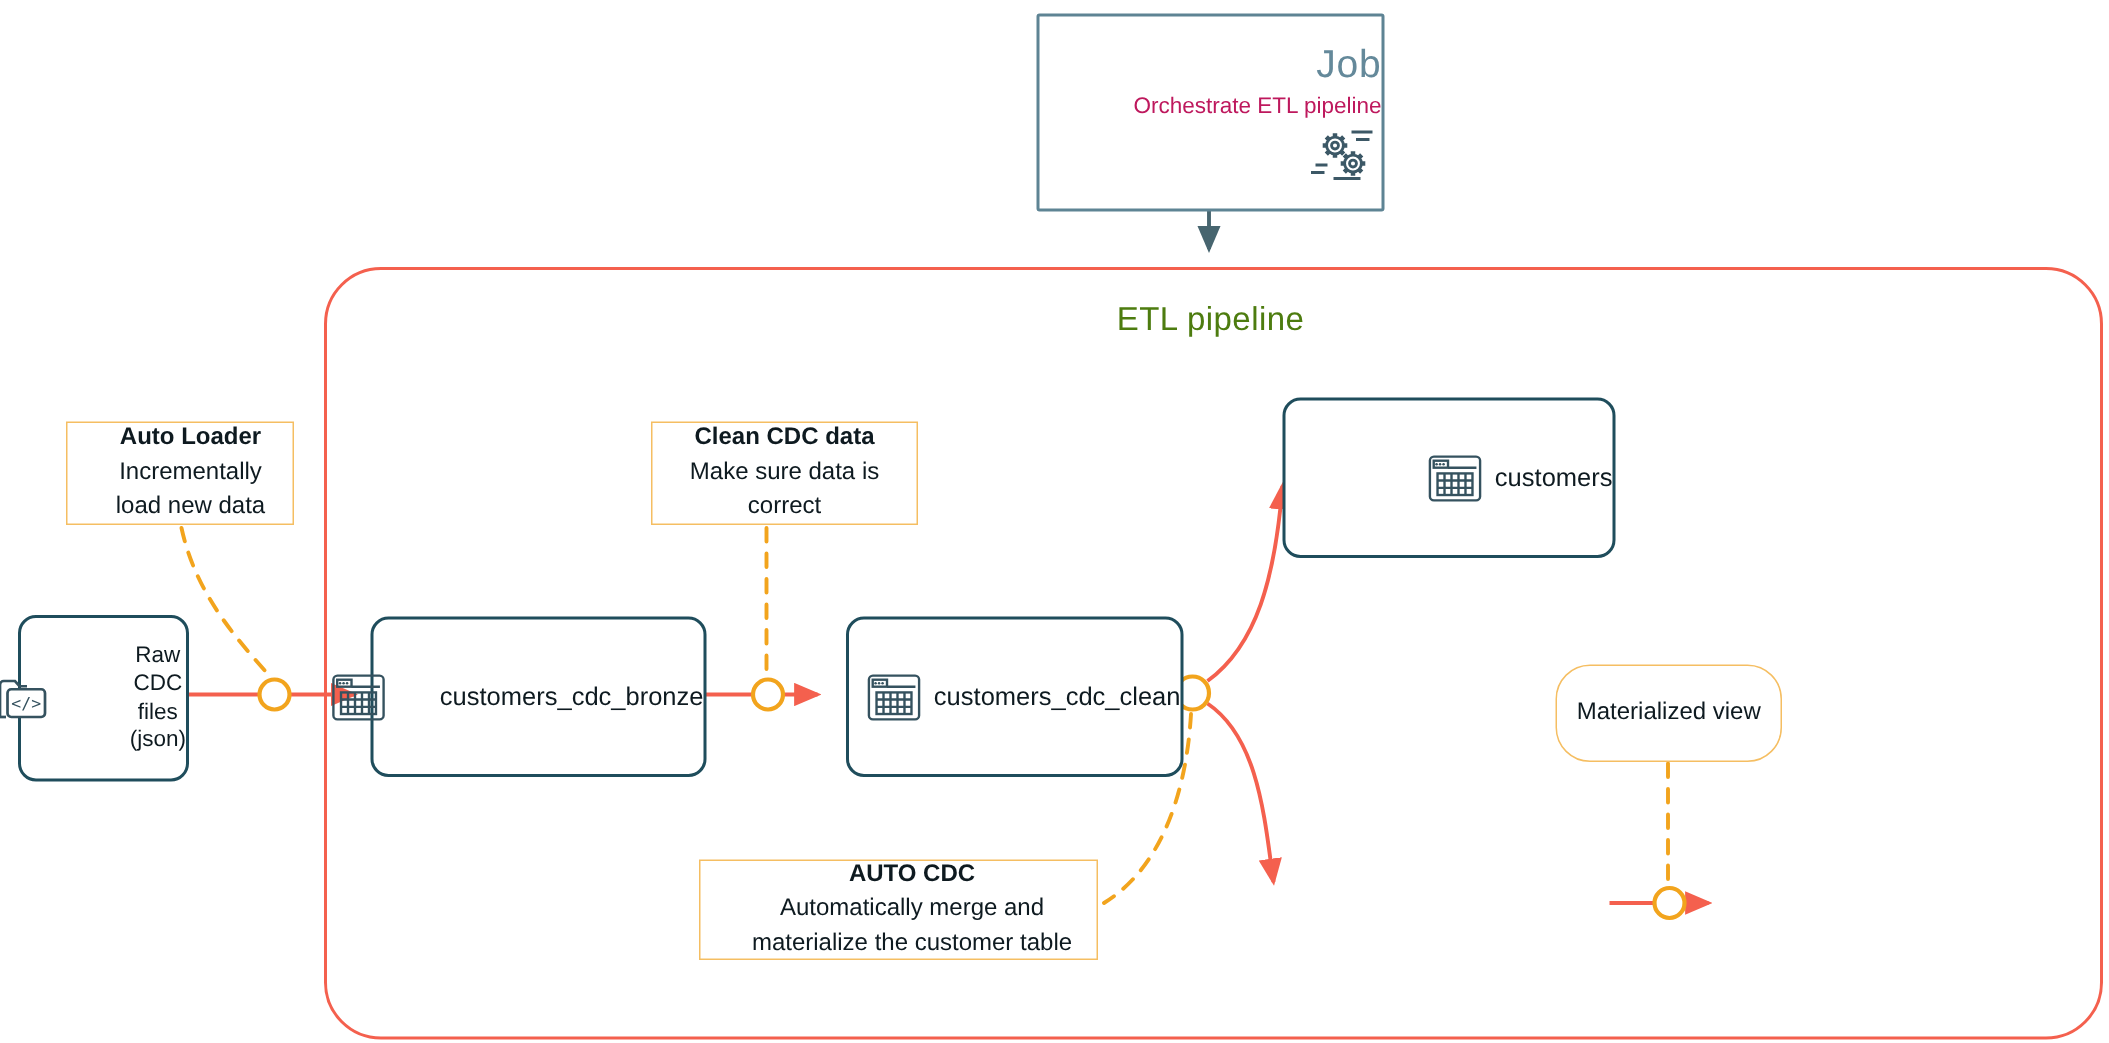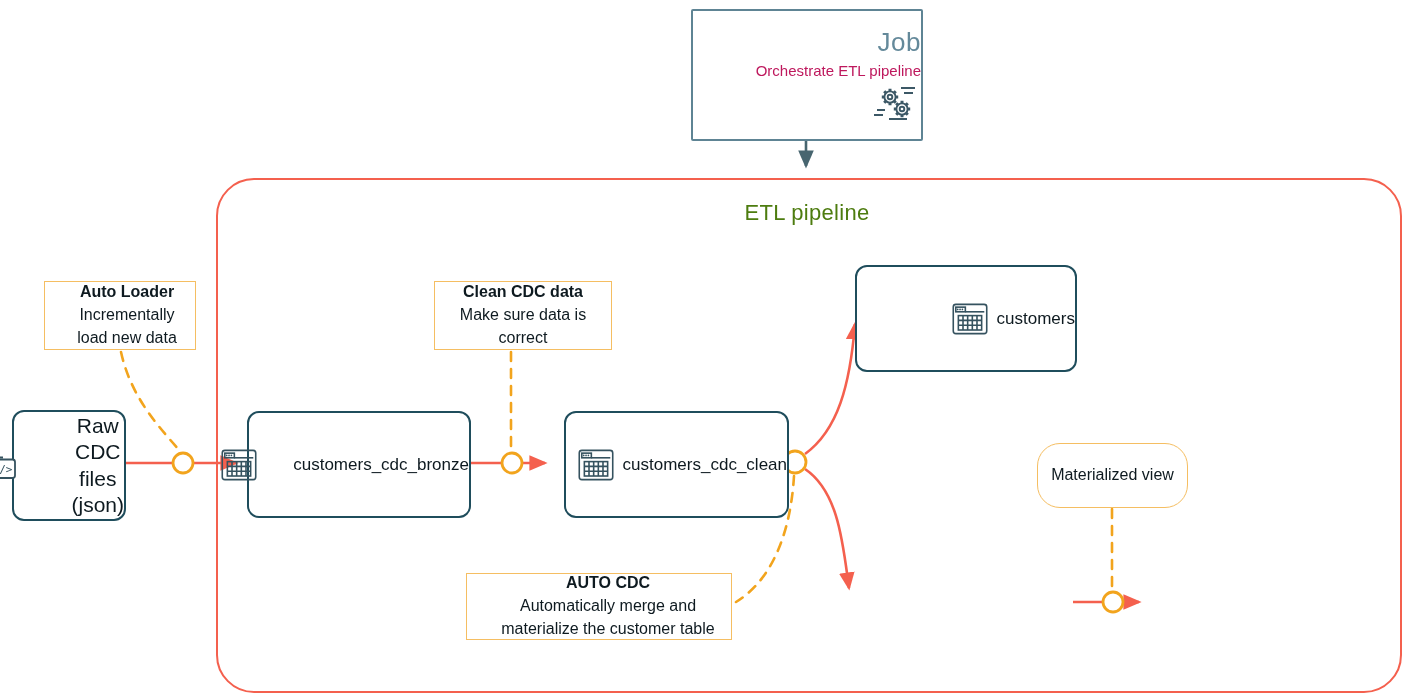--- a/index.html
+++ b/index.html
@@ -19,21 +19,21 @@
       border:2.5px solid #5e8494;border-radius:2px;background:#fff;z-index:2;
       display:flex;flex-direction:column;align-items:flex-end;justify-content:center;gap:4px;}
   .job-title{color:#64899a;font-size:26px;font-weight:500;letter-spacing:.5px;}
   .job-subtitle{font-size:15px;color:#be185d;}
 
   
   .node{position:absolute;border:2.5px solid #1f4d5c;border-radius:12px;background:#fff;z-index:2;
       display:flex;align-items:center;justify-content:flex-end;gap:9px;}
   .node-label{font-size:17px;color:#0e1a20;text-align:center;line-height:1.25;}
   .n-raw{left:12px;top:410px;width:110px;height:107px;gap:6px;}
-  .n-raw .node-label{font-size:21px;margin-left:44px;}
+  .n-raw .node-label{font-size:15px;margin-left:44px;}
   .n-bronze{left:247px;top:411px;width:220px;height:103px;gap:36px;}
   .n-clean{left:564px;top:411px;width:221px;height:103px;}
   .n-customers{left:855px;top:265px;width:218px;height:103px;}
   .n-history{left:855px;top:557px;width:218px;height:103px;}
   .n-agg{left:1150px;top:557px;width:222px;height:103px;}
 
   
   .callout{position:absolute;border:1.5px solid #f5be62;background:#fff;z-index:2;
       font-size:16px;line-height:1.42;text-align:center;
       display:flex;flex-direction:column;align-items:center;justify-content:center;padding:4px 6px;box-sizing:border-box;}

